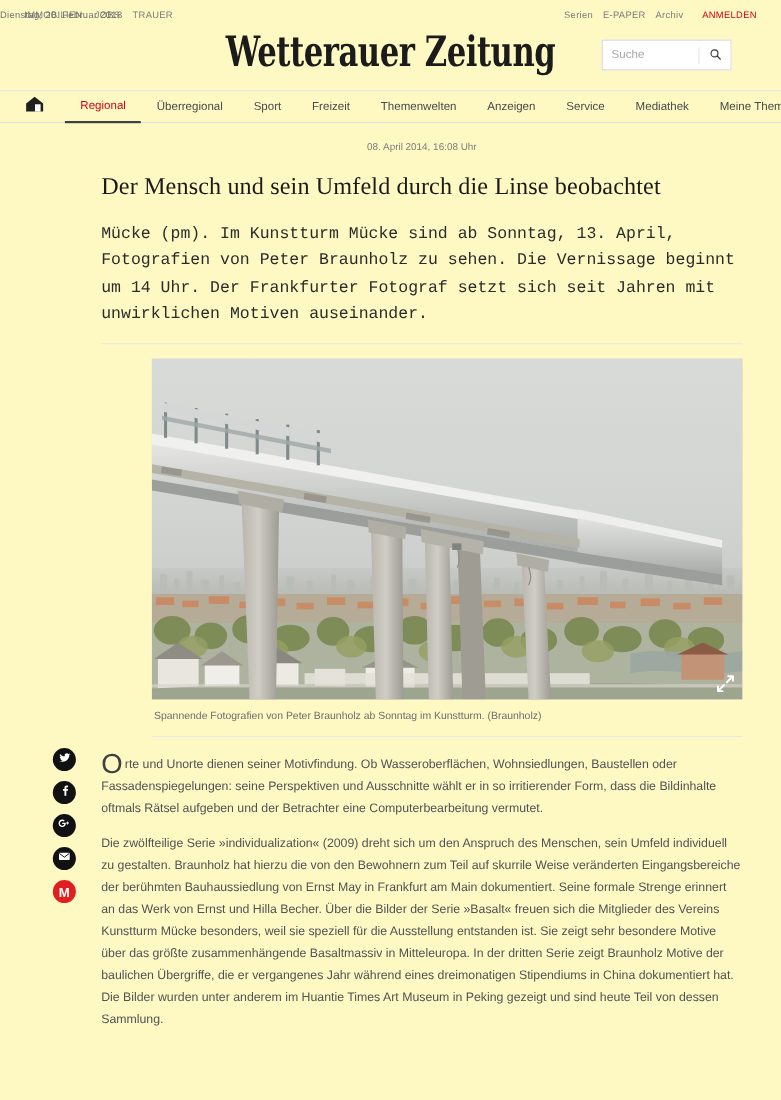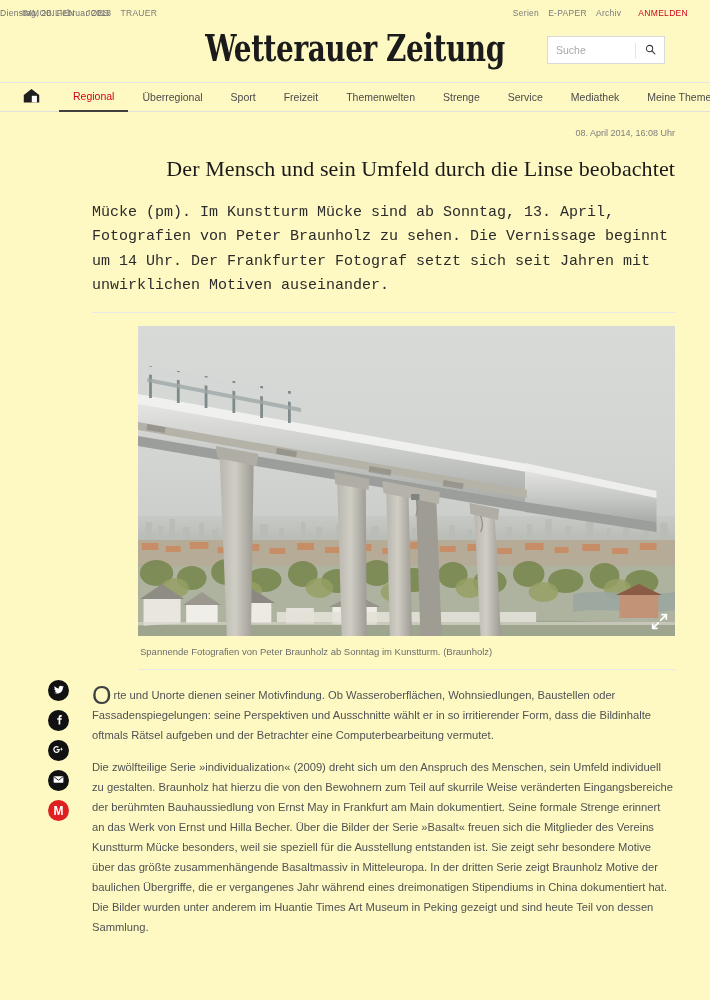--- a/index.html
+++ b/index.html
@@ -117,35 +117,34 @@
   }
   .nav-item.active {
     color: #d0021b;
     border-bottom: 2px solid #404040;
     line-height: 28px;
   }
 
   
   .article { padding: 0 35px 0 92px; position: relative; }
   .pubdate {
-    text-align: right;
+    text-align: center;
     font-size: 9px;
     color: #7d7d7d;
     padding-top: 16px;
     padding-right: 0;
   }
   h1.headline {
     font-family: "Liberation Serif", serif;
     font-size: 22px;
     line-height: 1.28;
     font-weight: normal;
     color: #1a1a1a;
     margin: 17px 0 0 0;
     letter-spacing: .1px;
-    text-align: right;
   }
   .lead {
     font-family: Liberation Mono, monospace;
     font-size: 15px;
     line-height: 1.62;
     color: #2b2b2b;
     margin: 18px 0 0 0;
   }
   .hr {
     border: 0;
@@ -270,21 +269,21 @@
           <rect x="12.4" y="11.4" width="6.6" height="8.6" fill="#ffffff"></rect>
         </svg>
       </span>
     </a>
     <div class="nav-items">
       <a href="#" class="nav-item active">Regional</a>
       <a href="#" class="nav-item">Überregional</a>
       <a href="#" class="nav-item">Sport</a>
       <a href="#" class="nav-item">Freizeit</a>
       <a href="#" class="nav-item">Themenwelten</a>
-      <a href="#" class="nav-item">Strenge</a>
+      <a href="#" class="nav-item">Anzeigen</a>
       <a href="#" class="nav-item">Service</a>
       <a href="#" class="nav-item">Mediathek</a>
       <a href="#" class="nav-item">Meine Themen</a>
     </div>
   </nav>
 
   <div class="article">
 
     <div class="pubdate">08. April 2014, 16:08 Uhr</div>
 

